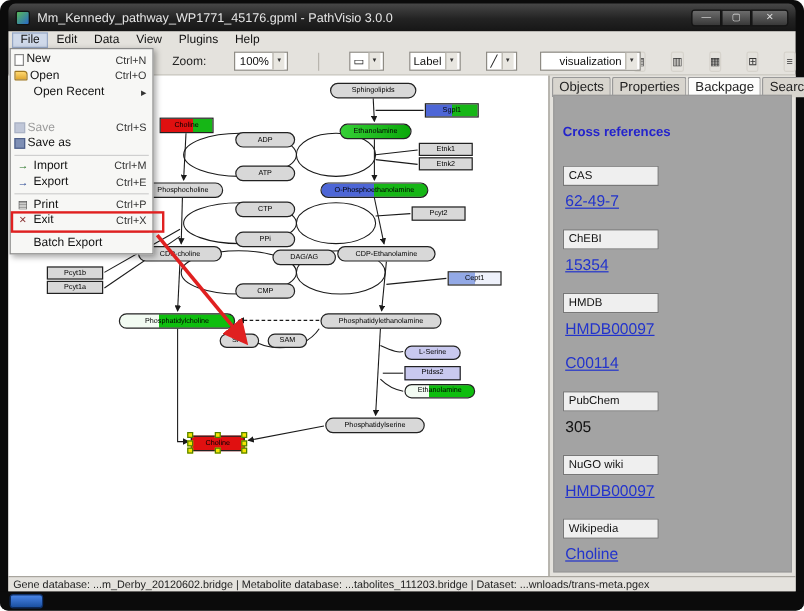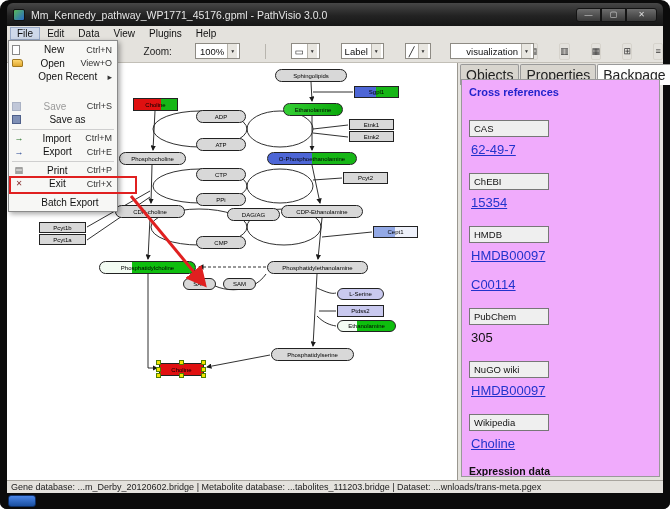--- a/index.html
+++ b/index.html
@@ -57,22 +57,22 @@
     white-space:nowrap; overflow:hidden; }
   .pnode.rounded { border-radius:7px; }
   .handle { position:absolute; width:5px; height:5px; background:#f3e400; border:1px solid #4f7f00; z-index:4; }
 
   
   .callout { position:absolute; left:16px; top:291px; width:266px; min-height:52px; z-index:6;
     border:2px solid #8c2f2e; border-radius:2px; padding:6px 8px; text-align:center;
     font-size:11.5px; font-weight:bold; line-height:1.45; box-shadow:2px 2px 5px rgba(0,0,0,.25); }
 
   
-  .filemenu { position:absolute; left:8px; top:40px; width:110px; background:#f7f7f5;
-    border:1px solid #8a8a8a; box-shadow:2px 2px 5px rgba(0,0,0,.35); z-index:8; padding:2px 0;text-align:center; }
+  .filemenu { position:absolute; left:8px; top:40px; width:120px; background:#f7f7f5;
+    border:1px solid #8a8a8a; box-shadow:2px 2px 5px rgba(0,0,0,.35); z-index:8; padding:2px 0; }
   .menu-item { height:13.5px; display:flex; align-items:center; font-size:10px; padding:0 5px 0 3px; color:#111; }
   .menu-item.disabled { color:#9a9a9a;margin-top:16px; }
   .mi-icon { width:14px; display:inline-flex; align-items:center; justify-content:center; font-size:9px; margin-right:2px; }
   .icon-new { width:8px; height:10px; background:#fff; border:1px solid #888; }
   .icon-open { width:11px; height:8px; background:linear-gradient(#ffd870,#e0a830); border:1px solid #a07820; border-radius:1px 3px 1px 1px; }
   .icon-save, .icon-saveas { width:9px; height:9px; background:#7e8fb5; border:1px solid #4f608a; }
   .menu-item.disabled .mi-icon { opacity:.45; }
   .icon-import::before { content:"→"; color:#1f6f1f; }
   .icon-export::before { content:"→"; color:#1f3f8f; }
   .icon-print::before { content:"▤"; color:#555; }
@@ -81,25 +81,25 @@
   .mi-short { color:#333; font-size:9px; }
   .menu-sep { height:1px; background:#cfcfcf; margin:2px 3px; }
   .redbox { position:absolute; left:9px; top:176px; width:128px; height:18px;
     border:2px solid #e02020; z-index:9; }
   #redarrow { position:absolute; left:0; top:0; width:670px; height:509px; pointer-events:none; z-index:10; }
 
   
   .sidepanel { position:absolute; left:457px; top:63px; width:206px; height:417px;
     background:#e4e2dd; border-left:1px solid #9a978f; }
   .side-tabs { position:absolute; left:2px; top:1px; display:flex; white-space:nowrap; }
-  .stab { font-size:14px; padding:2px 5px; border:1px solid #999; border-bottom:none;
+  .stab { font-size:11px; padding:2px 5px; border:1px solid #999; border-bottom:none;
     background:#d8d5ce; color:#222; border-radius:2px 2px 0 0; margin-right:1px; }
   .stab.active { background:#fdfdfc; }
   .side-content { position:absolute; left:3px; top:16px; right:3px; bottom:3px;
-    background:#f0abfc; border:1px solid #999; padding:6px 7px; overflow:hidden; }
+    background:#a3a3a3; border:1px solid #999; padding:24px 7px; overflow:hidden; }
   .xref-heading { color:#2323cc; font-weight:bold; font-size:11px; margin-bottom:20px; }
   .ref-group { margin-bottom:14px; }
   .ref-src { display:inline-block; min-width:80px; border:1px solid #777; background:#efefef;
     font-size:9.5px; padding:2px 6px 2px 4px; color:#111; }
   .ref-id { font-size:13px; margin:5px 0 0 2px; color:#111; }
   .ref-id.link { color:#2233cc; text-decoration:underline; }
   .expr-heading { font-weight:bold; font-size:10.5px; margin-top:6px; color:#111; }
 
   
   .statusbar { position:absolute; left:7px; top:480px; width:656px; height:13px; background:#e4e2dd;
@@ -276,21 +276,21 @@
 
   <div class="filemenu" id="file-menu">
       <div class="menu-item">
         <span class="mi-icon icon-new"></span>
         <span class="mi-label">New</span>
         <span class="mi-short">Ctrl+N</span>
       </div>
       <div class="menu-item">
         <span class="mi-icon icon-open"></span>
         <span class="mi-label">Open</span>
-        <span class="mi-short">View+O</span>
+        <span class="mi-short">Ctrl+O</span>
       </div>
       <div class="menu-item">
         <span class="mi-icon icon-none"></span>
         <span class="mi-label">Open Recent</span>
         <span class="mi-short">▸</span>
       </div>
       <div class="menu-item disabled">
         <span class="mi-icon icon-save"></span>
         <span class="mi-label">Save</span>
         <span class="mi-short">Ctrl+S</span>

